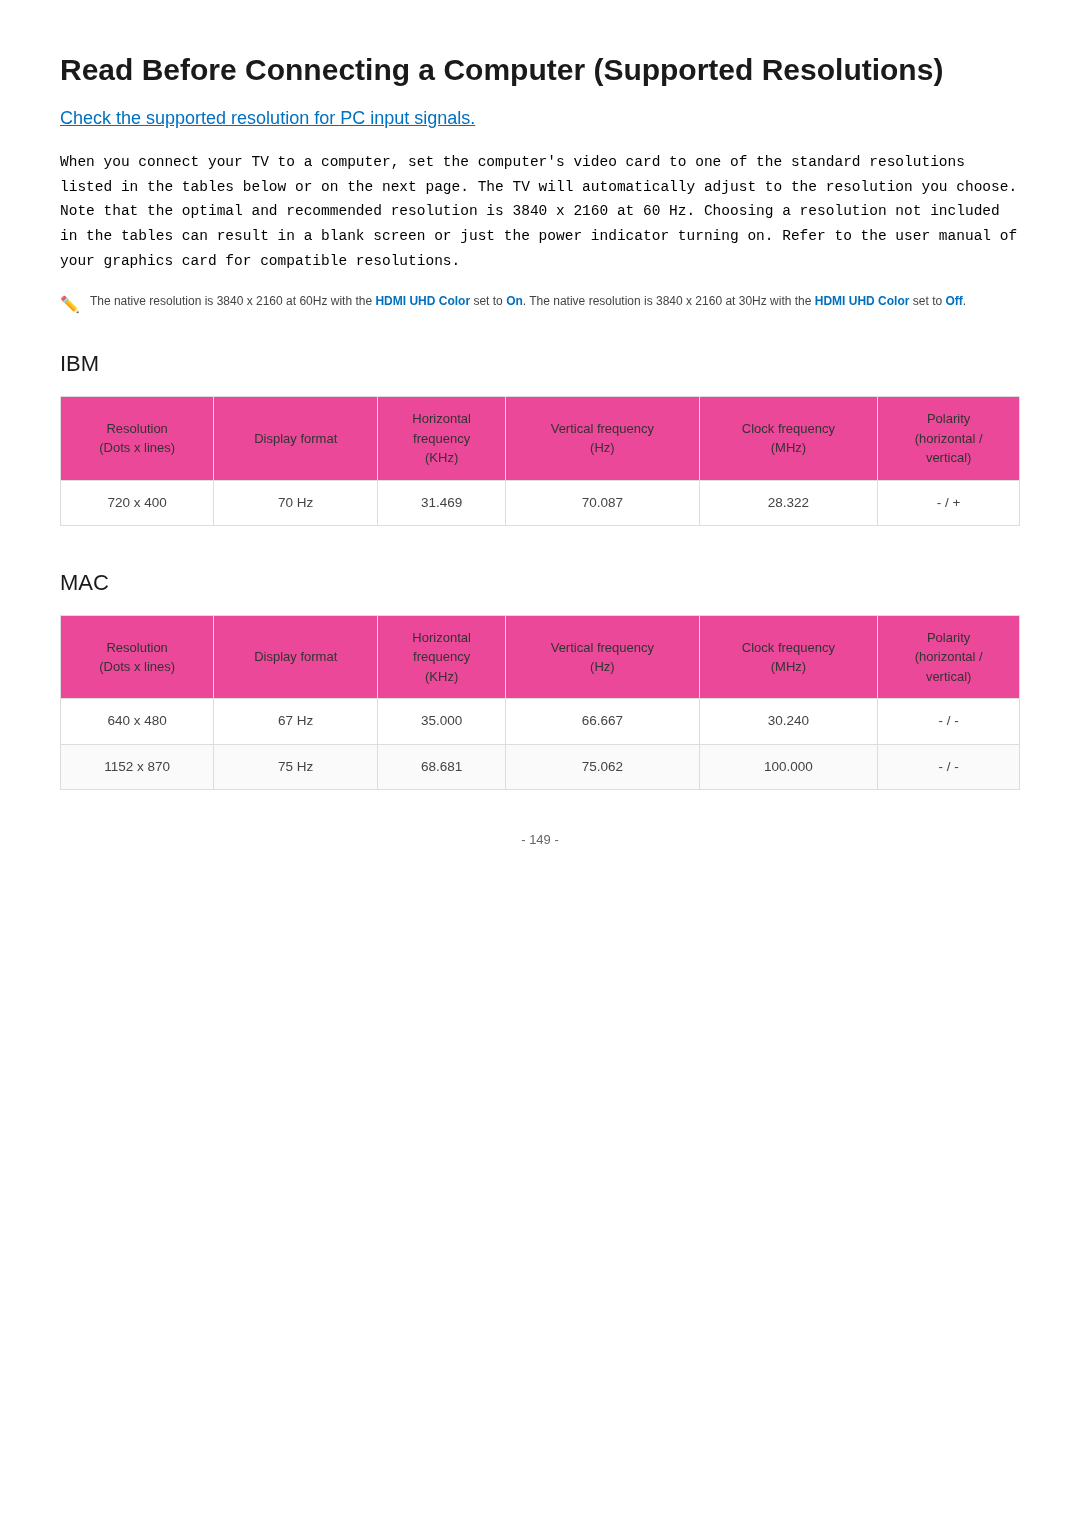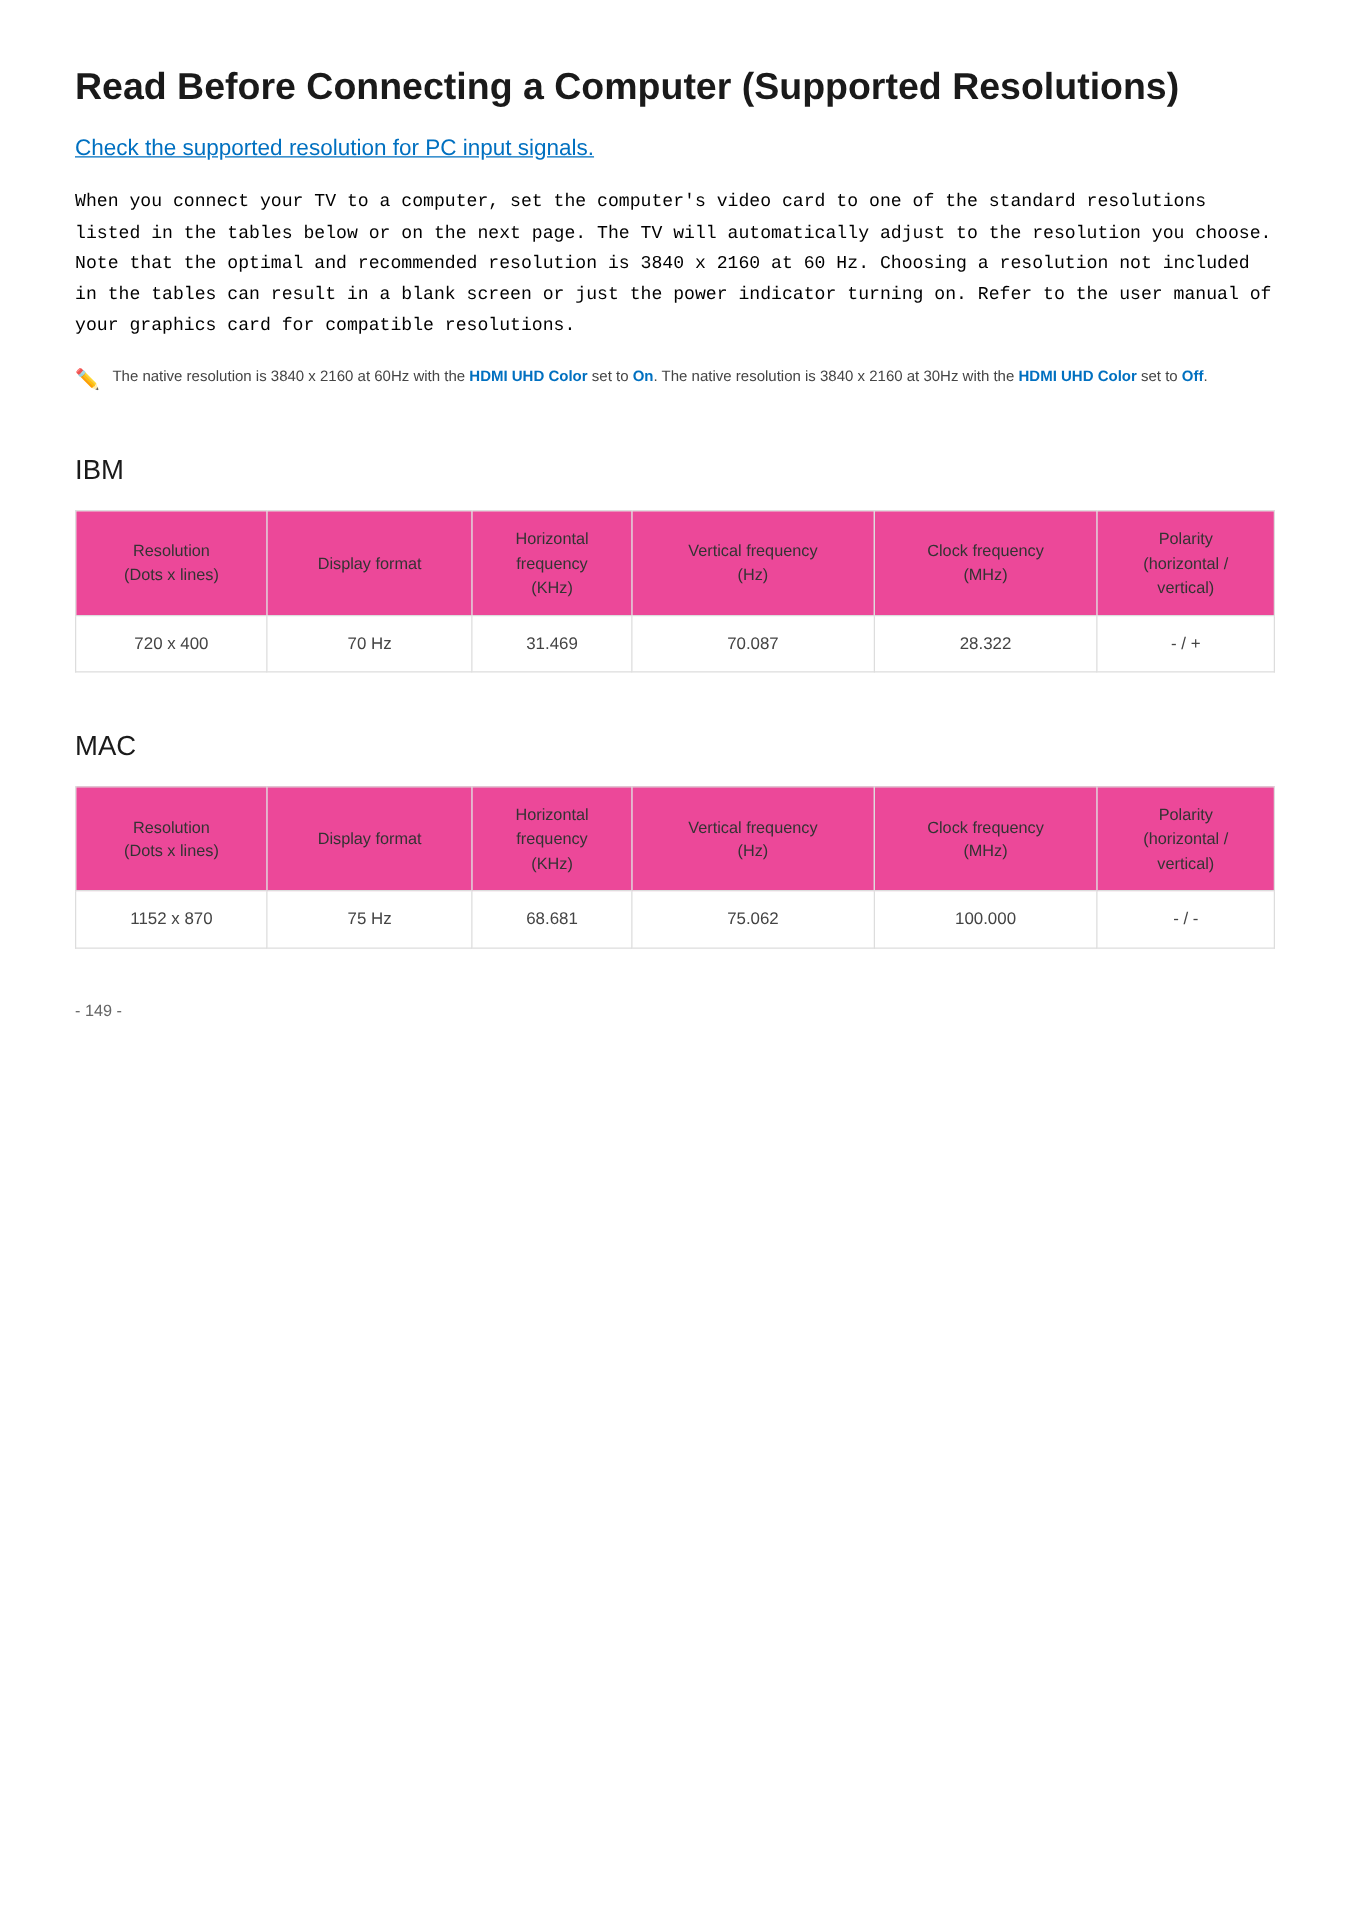--- a/index.html
+++ b/index.html
@@ -108,28 +108,28 @@
 
     tbody td {
       padding: 12px 0;
       text-align: center;
       border: 1px solid #ddd;
       color: #444;
       font-size: 13.5px;
     }
 
     .page-number {
-      text-align: left;
+      text-align: center;
       margin-top: 40px;
       font-size: 13px;
       color: #666;
     }
 
     .section-separator {
-      margin-top: 42px;
+      margin-top: 30px;
     }
   </style>
 </head>
 <body>
 
 <h1 class="page-title">Read Before Connecting a Computer (Supported Resolutions)</h1>
 
 <div>
   <span class="link-highlight">Check the supported resolution for PC input signals.</span>
 </div>
@@ -178,20 +178,28 @@
       <tr>
         <th>Resolution<br>(Dots x lines)</th>
         <th>Display format</th>
         <th>Horizontal<br>frequency<br>(KHz)</th>
         <th>Vertical frequency<br>(Hz)</th>
         <th>Clock frequency<br>(MHz)</th>
         <th>Polarity<br>(horizontal /<br>vertical)</th>
       </tr>
     </thead>
     <tbody id="mac-tbody">
+    <tr>
+      <td>640 x 480</td>
+      <td>67 Hz</td>
+      <td>35.000</td>
+      <td>66.667</td>
+      <td>30.240</td>
+      <td>- / -</td>
+    </tr>
         <tr>
       <td>1152 x 870</td>
       <td>75 Hz</td>
       <td>68.681</td>
       <td>75.062</td>
       <td>100.000</td>
       <td>- / -</td>
     </tr>
       </tbody>
   </table>

